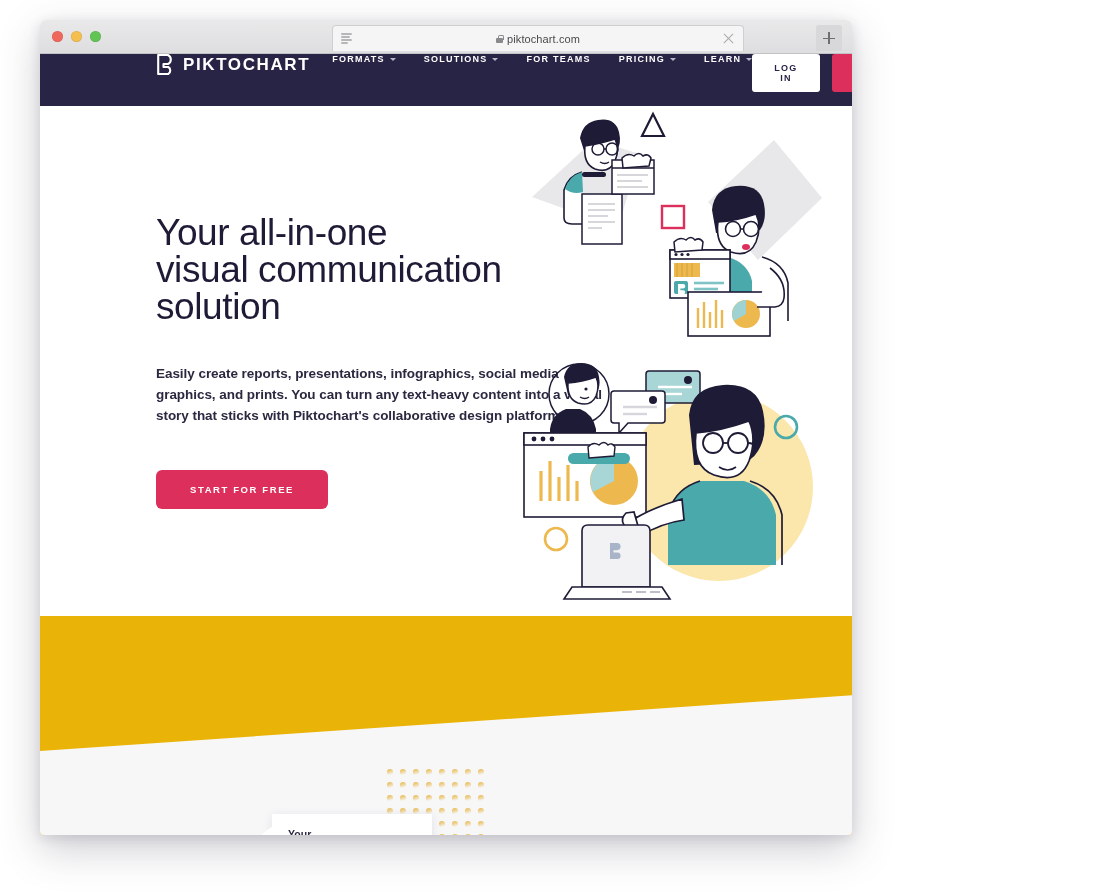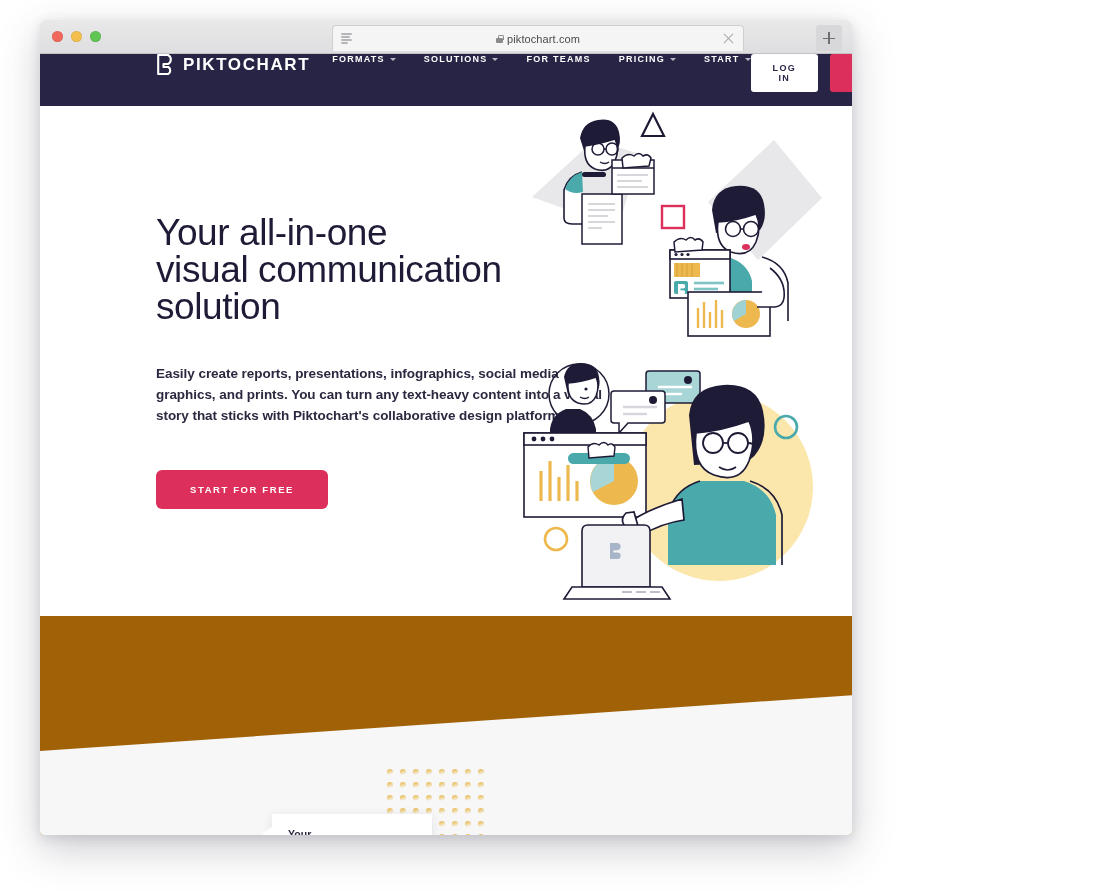--- a/index.html
+++ b/index.html
@@ -152,21 +152,21 @@
     background: #dd2f5b; color: #ffffff;
     font-size: 9px; font-weight: bold; letter-spacing: 1.3px;
     padding: 9px 22px; border-radius: 3px; border: none;
     cursor: pointer; font-family: inherit;
   }
 
   
   .viewport {
     position: relative;
     height: 729px;
-    background: #a16207;
+    background: #eab308;
     overflow: hidden;
   }
   .hero {
     position: relative;
     height: 510px;
     background: #ffffff;
     z-index: 2;
   }
   .hero-copy {
     position: absolute;
@@ -297,21 +297,21 @@
           <span class="caret"></span>
         </div>
         <div class="nav-link">
           <span>FOR TEAMS</span>
         </div>
         <div class="nav-link">
           <span>PRICING</span>
           <span class="caret"></span>
         </div>
         <div class="nav-link">
-          <span>START</span>
+          <span>LEARN</span>
           <span class="caret"></span>
         </div>
       </div>
 
       <div class="nav-actions">
         <button class="btn-login">LOG IN</button>
         <button class="btn-signup">SIGN UP</button>
       </div>
     </div>
 

